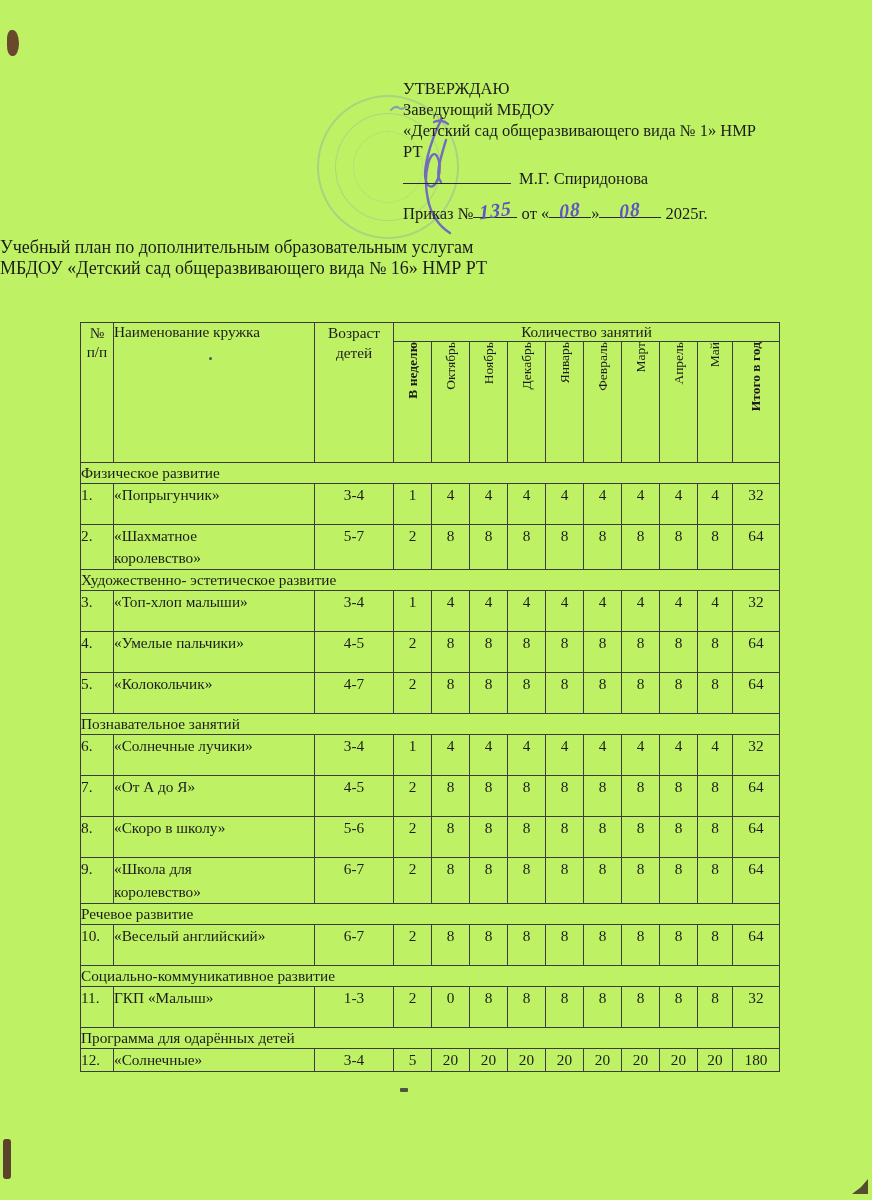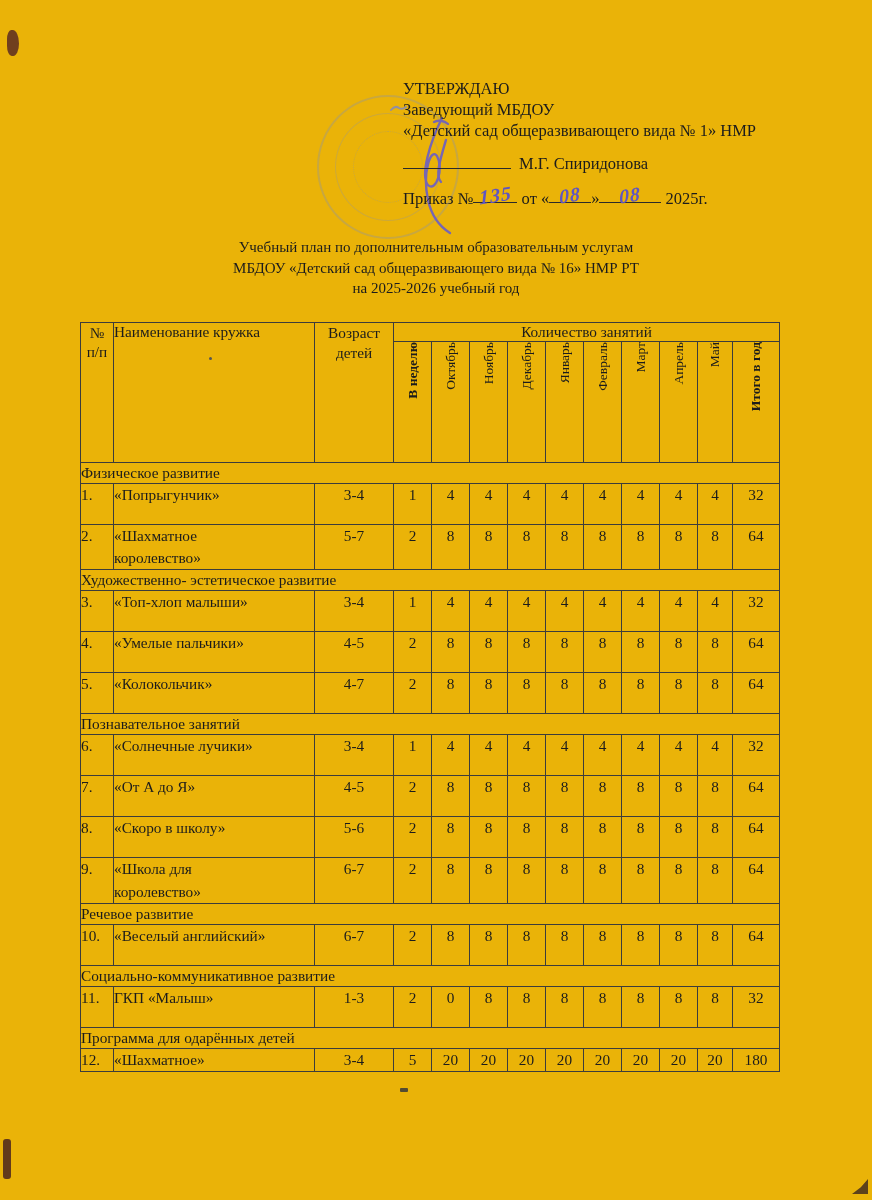--- a/index.html
+++ b/index.html
@@ -1,18 +1,18 @@
 <!DOCTYPE html>
 <html><head>
 <meta charset="utf-8">
 <style>
   html,body{margin:0;padding:0;background:#ffffff;}
   .page{
     position:relative;width:872px;height:1200px;overflow:hidden;
-    background:#eab308;color:#1c1c1c;
+    background:#bef264;color:#1c1c1c;
     font-family:"Liberation Serif","DejaVu Serif",serif;
   }
   
   .artifact{position:absolute;}
   .a-topleft{left:7px;top:30px;width:12px;height:26px;background:#5a2a22;border-radius:40% 60% 55% 45%;opacity:.85;}
   .a-leftbottom{left:3px;top:1139px;width:8px;height:40px;background:#4a241e;border-radius:3px;opacity:.85;}
   .a-botright{right:4px;bottom:6px;width:16px;height:15px;background:#3a2420;opacity:.8;clip-path:polygon(100% 0,100% 100%,0 100%,55% 55%);}
   .a-dash{left:400px;top:1088px;width:8px;height:4px;background:#3a3a3a;opacity:.85;border-radius:1px;}
   
   .stamp{position:absolute;left:317px;top:95px;width:138px;height:140px;border-radius:50%;
@@ -20,31 +20,31 @@
   .stamp::before{content:"";position:absolute;left:16px;top:16px;right:16px;bottom:16px;
     border-radius:50%;border:1.5px solid rgba(120,140,200,.26);}
   .stamp::after{content:"";position:absolute;left:34px;top:34px;right:34px;bottom:34px;
     border-radius:50%;border:1px dotted rgba(120,140,200,.30);}
   
   .signature{position:absolute;left:398px;top:112px;}
   .tilde{position:absolute;left:390px;top:104px;}
   
   .approval{position:absolute;left:403px;top:78px;width:420px;font-size:16.5px;line-height:21px;}
   .approval-line{white-space:nowrap;}
-  .sign-row{margin-top:12px;white-space:nowrap;}
+  .sign-row{margin-top:6px;white-space:nowrap;}
   .order-row{margin-top:13px;white-space:nowrap;}
   .blank{display:inline-block;border-bottom:1.3px solid #2a2a2a;height:15px;text-align:center;vertical-align:baseline;}
   .blank.b-sign{width:108px;margin-right:8px;}
   .blank.b-num{width:44px;}
   .blank.b-day{width:42px;}
   .blank.b-month{width:62px;}
   .hw{display:inline-block;font-style:italic;font-weight:bold;color:#5f55c2;font-size:20px;
     transform:rotate(-9deg) skewX(-6deg);position:relative;top:-2px;letter-spacing:1px;}
   
-  .title{position:absolute;left:0;top:237px;width:872px;text-align:center;font-size:15px;line-height:20.5px;}
+  .title{position:absolute;left:0;top:237px;width:872px;font-size:18px;line-height:20.5px;}
   
   table.plan{position:absolute;left:80px;top:322px;width:699px;border-collapse:collapse;table-layout:fixed;}
   table.plan th,table.plan td{border:1.4px solid #3c3c3c;font-weight:normal;font-size:15.3px;
     vertical-align:top;padding:0;overflow:hidden;}
   .th-top{height:18px;text-align:center;vertical-align:top;padding-top:1px;}
   .th-num{text-align:center;white-space:pre-line;line-height:19px;padding-top:2px;}
   .th-name{text-align:left;padding:2px 0 0 8px;position:relative;margin-top:25px;}
   .th-name::after{content:"";position:absolute;left:95px;top:34px;width:3px;height:3px;background:#555;border-radius:50%;}
   .th-age{text-align:center;padding-top:2px;line-height:20px;}
   th.rot{height:120px;vertical-align:middle;text-align:center;}
@@ -79,32 +79,32 @@
       <path d="M44,6 C32,30 22,64 30,73 C38,81 46,56 39,44 C33,35 24,60 30,88 C34,106 44,116 52,121"></path>
       <path d="M48,28 C42,48 37,64 43,70"></path>
       <path d="M36,10 C40,8 46,8 50,12"></path>
     </g>
   </svg>
 
   <div class="approval">
     <div class="approval-line">УТВЕРЖДАЮ</div>
     <div class="approval-line">Заведующий МБДОУ</div>
     <div class="approval-line">«Детский сад общеразвивающего вида № 1» НМР</div>
+    <div class="approval-line">РТ</div>
     <div class="sign-row">
       <span class="blank b-sign"></span><span>М.Г. Спиридонова</span>
     </div>
     <div class="order-row">
       <span>Приказ №</span><span class="blank b-num"><span class="hw">135</span></span><span> от «</span><span class="blank b-day"><span class="hw">08</span></span><span>»</span><span class="blank b-month"><span class="hw">08</span></span><span> 2025г.</span>
     </div>
   </div>
 
   <div class="title">
     <div>Учебный план по дополнительным образовательным услугам</div>
     <div>МБДОУ «Детский сад общеразвивающего вида № 16» НМР РТ</div>
-    <div>на 2025-2026 учебный год</div>
   </div>
 
   <table class="plan">
     <colgroup>
       <col style="width:33px">
         <col style="width:201px">
         <col style="width:79px">
       <col style="width:38px">
         <col style="width:38px">
         <col style="width:38px">
@@ -319,21 +319,21 @@
           <td class="c-val">8</td>
           <td class="c-val">8</td>
           <td class="c-val">8</td>
           <td class="c-val">32</td>
         </tr>
         <tr class="section-row">
           <td colspan="13">Программа для одарённых детей</td>
         </tr>
         <tr class="data-row">
           <td class="c-num">12.</td>
-          <td class="c-name">«Шахматное»</td>
+          <td class="c-name">«Солнечные»</td>
           <td class="c-age">3-4</td>
           <td class="c-val">5</td>
           <td class="c-val">20</td>
           <td class="c-val">20</td>
           <td class="c-val">20</td>
           <td class="c-val">20</td>
           <td class="c-val">20</td>
           <td class="c-val">20</td>
           <td class="c-val">20</td>
           <td class="c-val">20</td>

